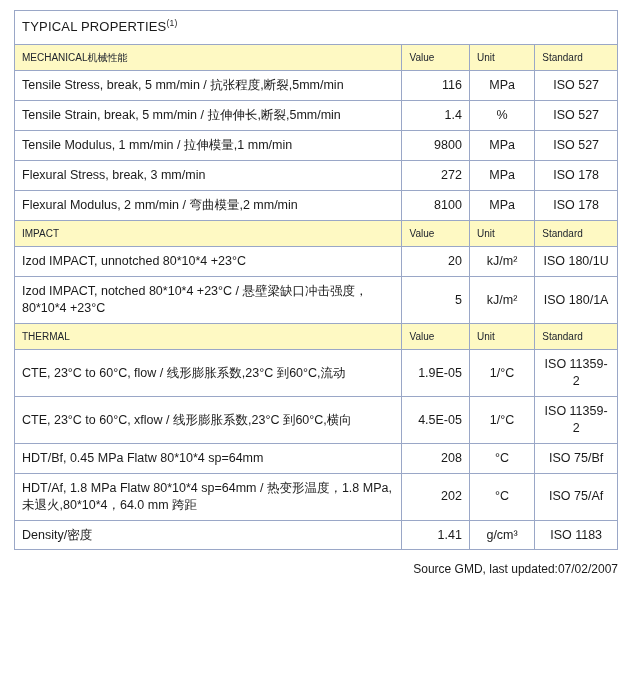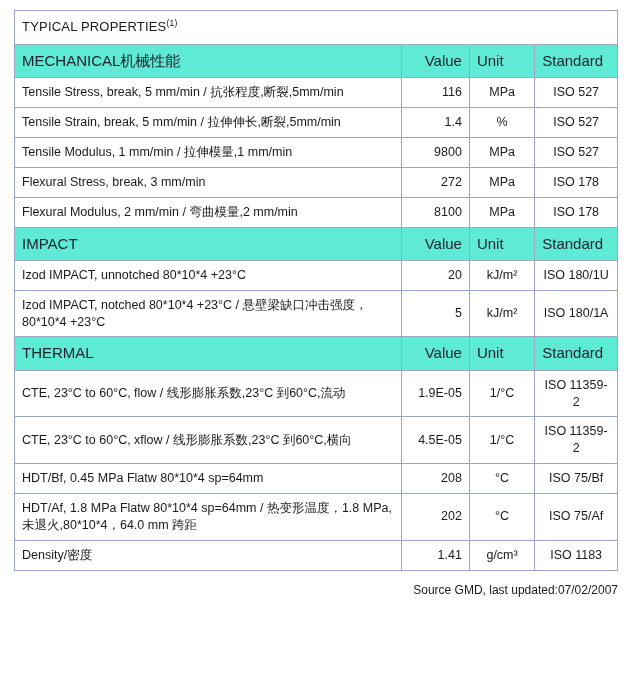--- a/index.html
+++ b/index.html
@@ -43,26 +43,26 @@
     background: #ffffff;
     font-size: 13px;
     letter-spacing: .2px;
     padding: 7px 7px 8px 7px;
   }
   .sup {
     font-size: 8.5px;
     vertical-align: super;
   }
   tr.section td {
-    background: #5eead4;
+    background: #fef9c3;
     color: #20252e;
-    font-size: 15px;
+    font-size: 10px;
   }
   tr.section td.num {
-    text-align: right;
+    text-align: left;
   }
   tr.section td.ctr {
     text-align: left;
   }
   td.num {
     text-align: right;
   }
   td.ctr {
     text-align: center;
   }

